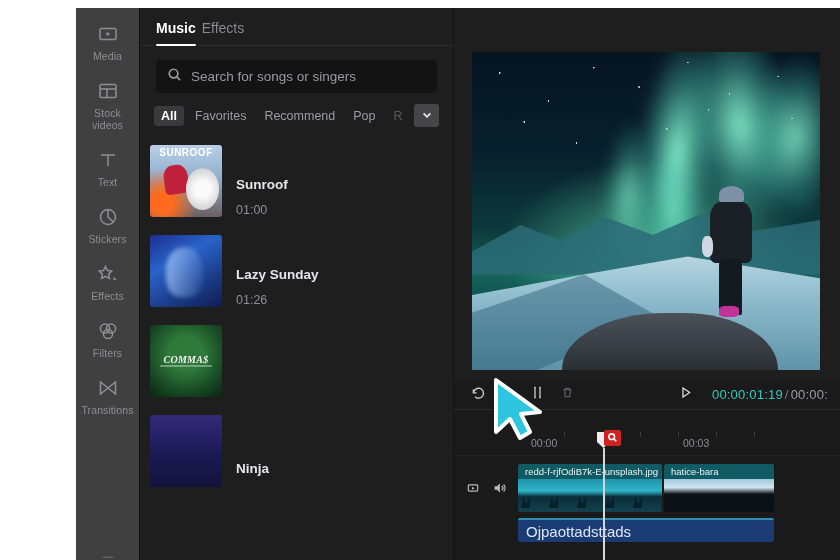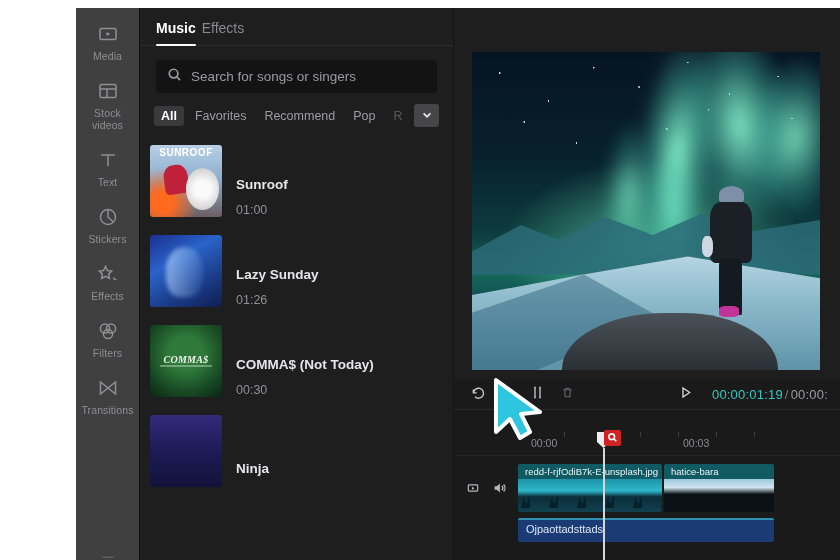--- a/index.html
+++ b/index.html
@@ -343,21 +343,21 @@
   .frame.dark {
     background: linear-gradient(180deg, #9fc9de 0%, #cfe4ee 26%, #0a1016 46%, #0a1016 100%);
   }
   .frame.dark::after { background: #0a1016; opacity: .8; }
   #audio-row {
     top: 62px; height: 24px;
   }
   .aclip {
     height: 24px; background: #1b3b74; border-radius: 2px;
     border-top: 2px solid #2e8fb0;
-    font-size: 11px; color: #dce7f5; padding: 3px 8px 0 8px;
+    font-size: 15px; color: #dce7f5; padding: 3px 8px 0 8px;
     white-space: nowrap; overflow: hidden;
   }
 
   
   #cursor { position: absolute; left: 350px; top: 368px; z-index: 50; pointer-events: none; }
 
   
   #top-white {
     position: absolute; left: 76px; top: 0; width: 764px; height: 8px;
     background: #ffffff;
@@ -507,24 +507,20 @@
         <div class="song-meta">
           <div class="song-title">Lazy Sunday</div>
           <div class="song-dur">01:26</div>
         </div>
       </div>
 
       <div class="song">
         <div class="song-thumb art-commas">
           <div class="c-word">COMMA$</div>
           <div class="c-sub"></div>
-        </div>
-        <div class="song-meta">
-          <div class="song-title">COMMA$ (Not Today)</div>
-          <div class="song-dur">00:30</div>
         </div>
       </div>
 
       <div class="song">
         <div class="song-thumb art-ninja"></div>
         <div class="song-meta">
           <div class="song-title">Ninja</div>
           <div class="song-dur"></div>
         </div>
       </div>

